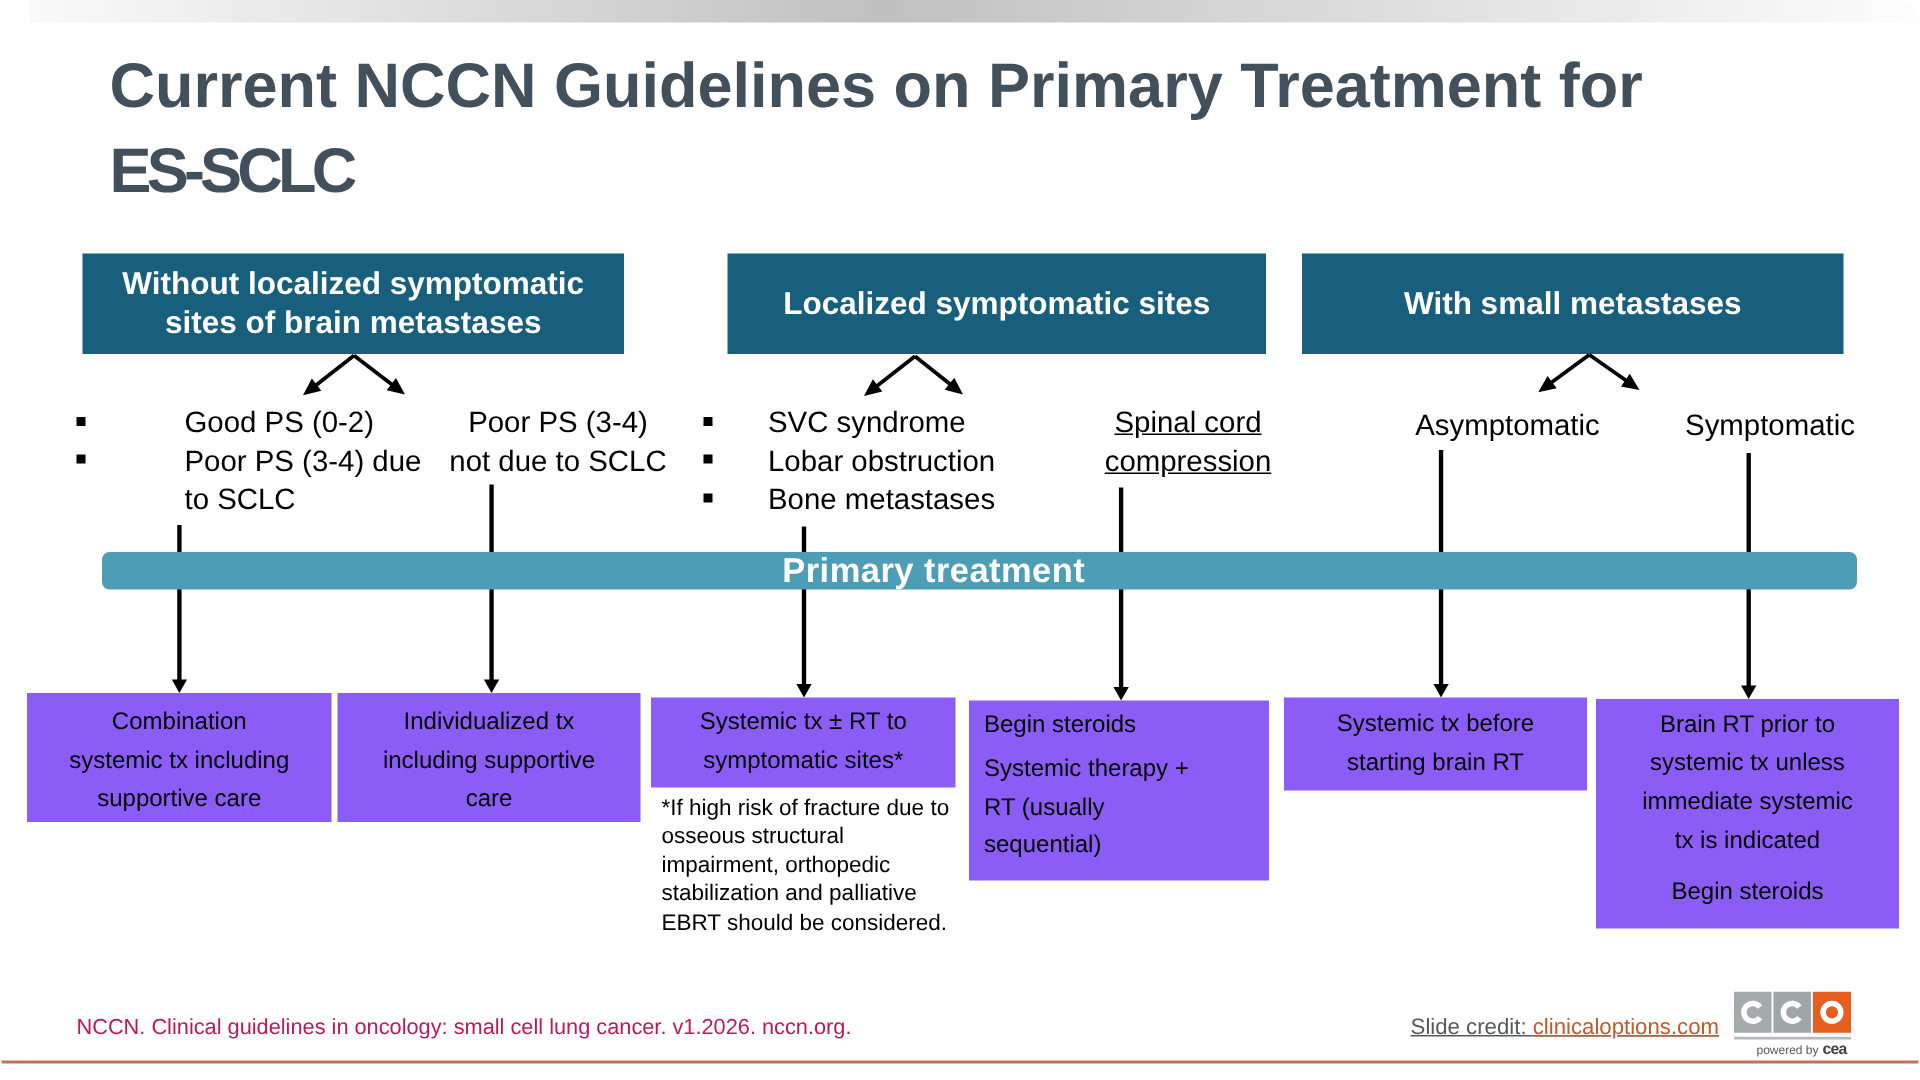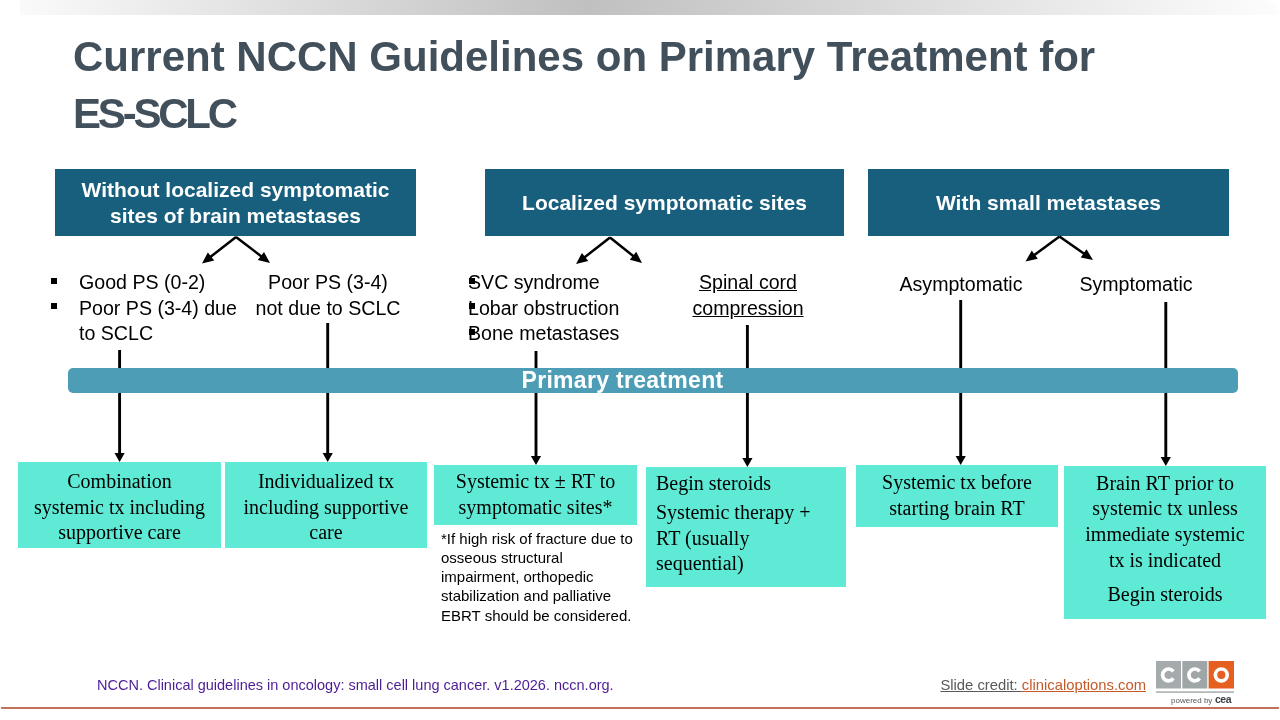--- a/index.html
+++ b/index.html
@@ -5,29 +5,29 @@
   html,body{margin:0;padding:0;}
   #slide{position:relative;width:1280px;height:720px;background:#ffffff;overflow:hidden;
          font-family:"Liberation Sans", sans-serif;border-radius:18px;}
   .abs{position:absolute;}
   #topbar{left:20px;top:0;width:1260px;height:15px;
     background:linear-gradient(to right,#fafafa 0%,#c0c0c0 45%,#fdfdfd 100%);}
   #title{left:73px;top:28px;width:1100px;font-size:42px;font-weight:bold;color:#42505c;
     line-height:57px;}
   .hdr{background:#175f7d;color:#ffffff;font-weight:bold;font-size:21px;line-height:26px;
     text-align:center;display:flex;align-items:center;justify-content:center;}
-  .body20{font-size:19.6px;color:#000000;line-height:25.5px;}
-  .lbox{background:#5eead4;color:#000000;font-size:20px;line-height:25.8px;text-align:center;
-    display:flex;align-items:center;justify-content:center;font-family:Liberation Serif, serif;}
+  .body20{font-size:19.6px;color:#000000;line-height:25.5px;margin-left:44px;}
+  .lbox{background:#8b5cf6;color:#000000;font-size:16px;line-height:25.8px;text-align:center;
+    display:flex;align-items:center;justify-content:center;}
   .bullet{width:6px;height:6px;background:#000;}
   #pbar{left:68px;top:368px;width:1170px;height:25px;background:#4d9db6;border-radius:5px;}
   #pbartxt{left:68px;top:368px;width:1109px;height:25px;color:#fff;font-weight:bold;font-size:23px;
     text-align:center;line-height:25px;letter-spacing:0.3px;}
   .fn{font-size:15px;line-height:19.3px;color:#000;}
-  #footl{left:51px;top:677px;font-size:14.5px;color:#4c1d95;margin-left:46px;}
+  #footl{left:51px;top:677px;font-size:14.5px;color:#be185d;}
   #footr{right:134px;top:677px;font-size:14.8px;color:#57595b;text-decoration:underline;}
   #footr a{color:#c35a28;text-decoration:underline;}
 </style>
 </head>
 <body>
 <div id="slide">
   <div class="abs" id="topbar"></div>
   <div class="abs" id="title">Current NCCN Guidelines on Primary Treatment for<br><span style="letter-spacing:-3.2px;">ES-SCLC</span></div>
 
   <div class="abs hdr" style="left:55px;top:169px;width:361px;height:67px;">Without localized symptomatic<br>sites of brain metastases</div>

